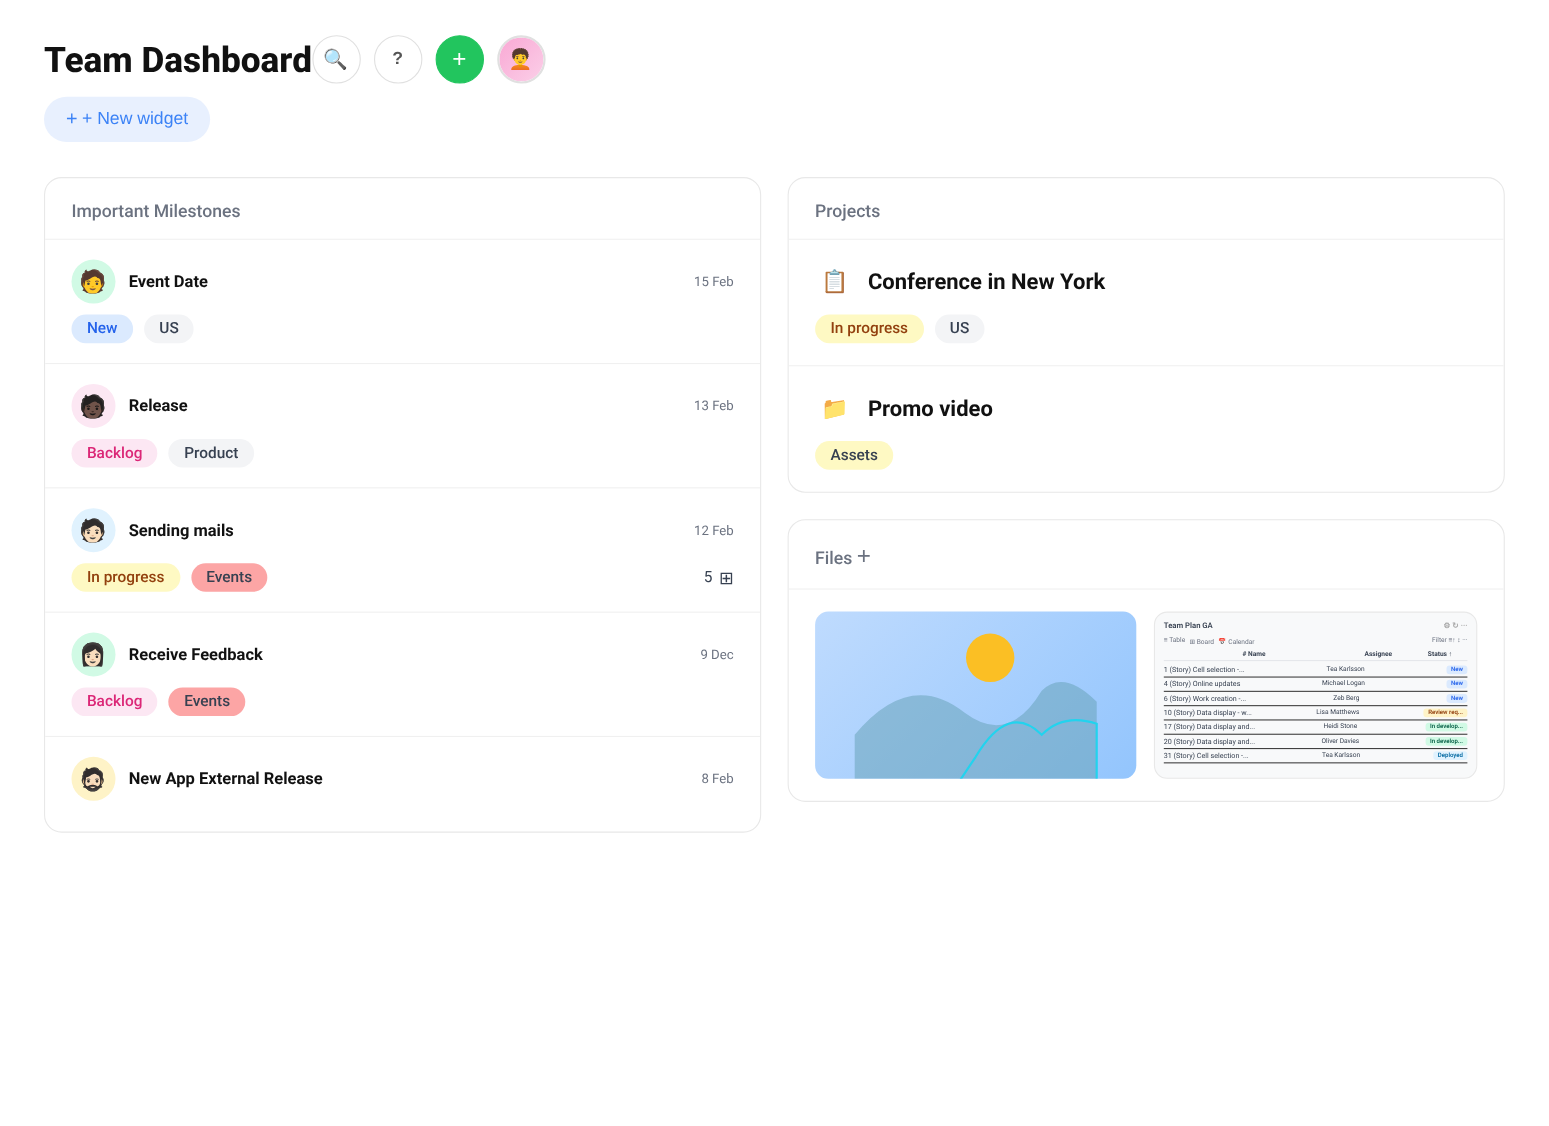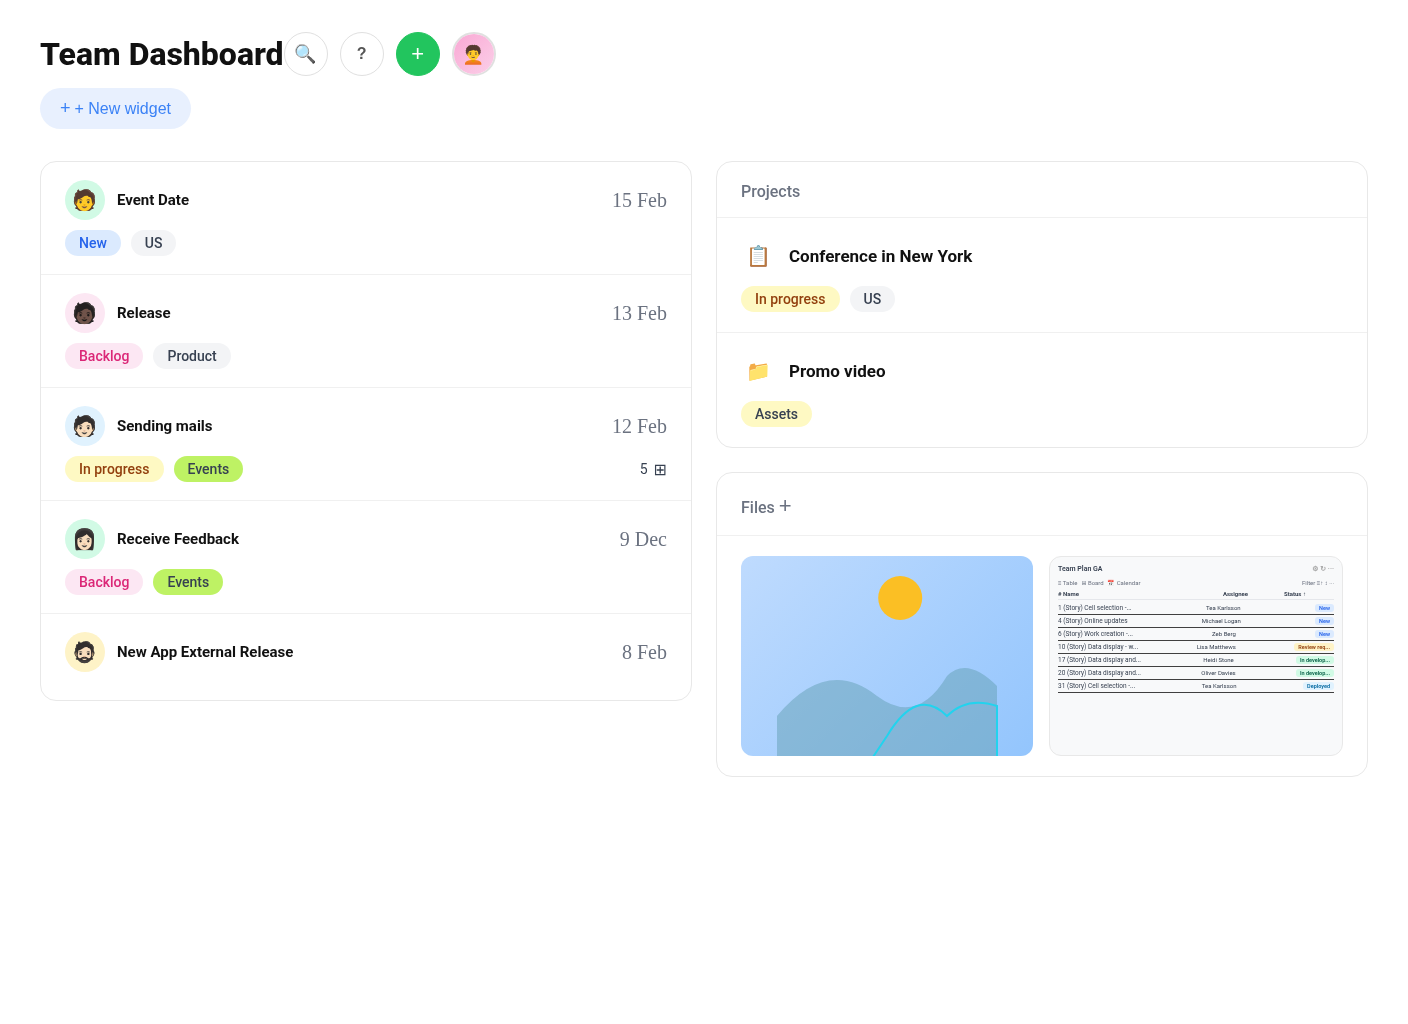--- a/index.html
+++ b/index.html
@@ -132,41 +132,40 @@
       align-items: center;
       justify-content: center;
       font-size: 18px;
     }
     .milestone-name {
       font-size: 15px;
       font-weight: 700;
       color: #111;
     }
     .milestone-date {
-      font-size: 20px;
+      font-size: 12px;
       color: #6b7280;
-      font-family: Liberation Serif, serif;
     }
     .milestone-tags {
       display: flex;
       align-items: center;
       gap: 10px;
     }
     .tag {
       padding: 5px 14px;
       border-radius: 20px;
       font-size: 14px;
       font-weight: 500;
     }
     .tag-new { background: #dbeafe; color: #2563eb; }
     .tag-us { background: #f3f4f6; color: #374151; }
     .tag-backlog { background: #fce7f3; color: #db2777; }
     .tag-product { background: #f3f4f6; color: #374151; }
     .tag-inprogress { background: #fef9c3; color: #92400e; }
-    .tag-events { background: #bef264; color: #374151; }
+    .tag-events { background: #fca5a5; color: #374151; }
     .tag-assets { background: #fef9c3; color: #374151; }
 
     .milestone-sub {
       display: flex;
       align-items: center;
       justify-content: space-between;
     }
     .milestone-count {
       display: flex;
       align-items: center;
@@ -199,21 +198,21 @@
     .project-icon {
       width: 36px;
       height: 36px;
       display: flex;
       align-items: center;
       justify-content: center;
       font-size: 20px;
       color: #6b7280;
     }
     .project-name {
-      font-size: 17px;
+      font-size: 20px;
       font-weight: 700;
       color: #111;
     }
     .project-tags {
       display: flex;
       gap: 10px;
     }
     .files-add-btn {
       background: none;
       border: none;
@@ -221,24 +220,25 @@
       color: #6b7280;
       cursor: pointer;
     }
     .files-preview {
       padding: 20px 24px;
       display: flex;
       gap: 16px;
     }
     .file-thumb {
       flex: 1;
-      height: 200px;
+      height: 152px;
       border-radius: 12px;
       overflow: hidden;
       position: relative;
+      text-align: center;
     }
     .file-thumb-1 {
       background: linear-gradient(135deg, #bfdbfe 0%, #93c5fd 100%);
       display: flex;
       align-items: center;
       justify-content: center;
       position: relative;
     }
     .file-yellow-dot {
       position: absolute;
@@ -325,20 +325,23 @@
 
 <button class="new-widget-btn">
   <span style="font-size:18px; font-weight:300;">+</span>
   <span style="margin-left:-4px;">+ New widget</span>
 </button>
 
 
 <div class="main-layout">
 
   <div class="card">
+    <div class="card-header">
+      <span>Important Milestones</span>
+    </div>
 
     <div class="milestone-item">
       <div class="milestone-row">
         <div class="milestone-left">
           <div class="avatar-circle" style="background:#d1fae5; font-size:20px;">🧑</div>
           <span class="milestone-name">Event Date</span>
         </div>
         <span class="milestone-date">15 Feb</span>
       </div>
       <div class="milestone-tags">

